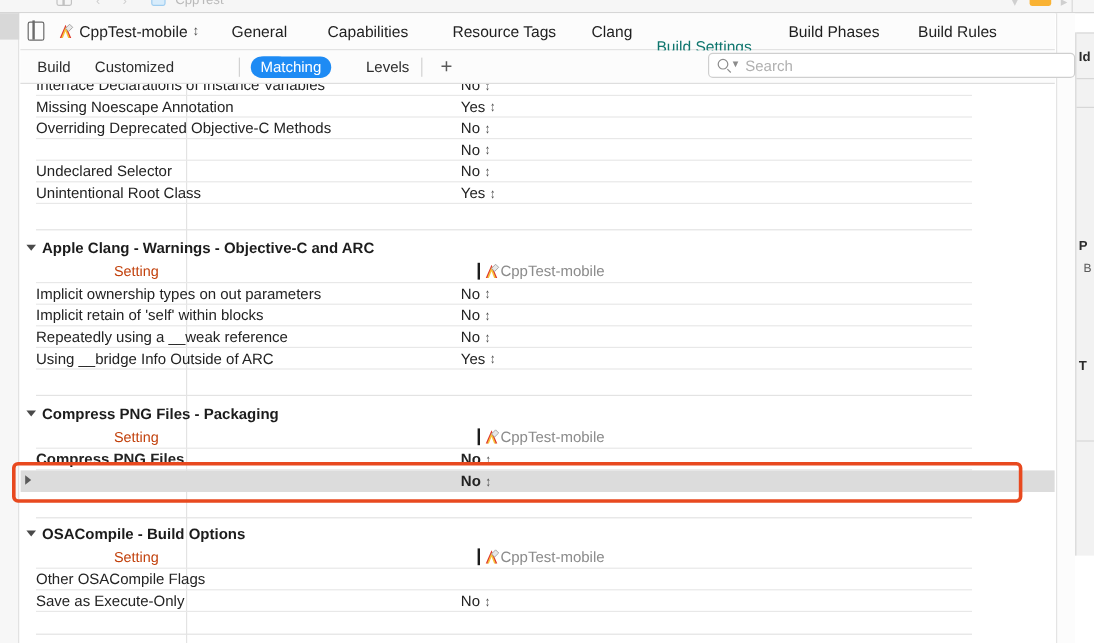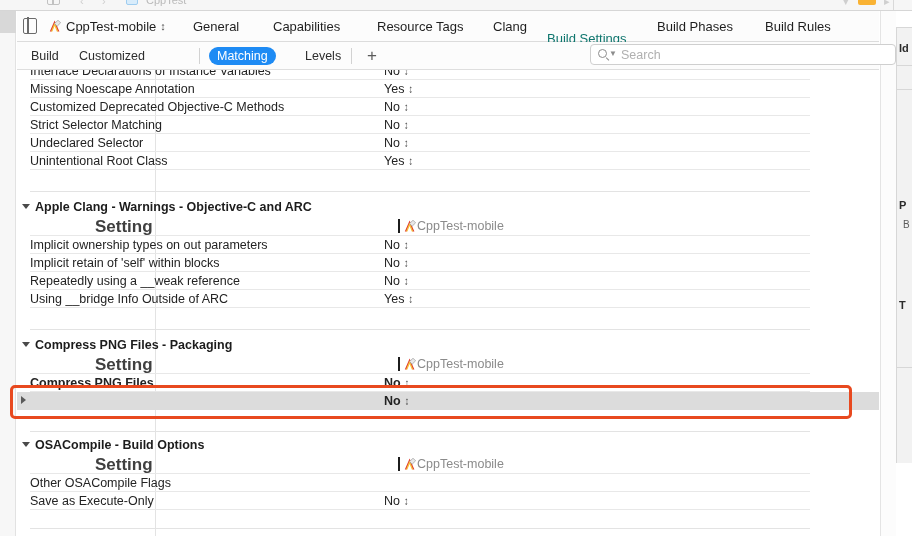--- a/index.html
+++ b/index.html
@@ -140,21 +140,21 @@
   }
   .sect .stitle {
     position: absolute; left: 18px; top: 1px; font-size: 12.5px; font-weight: bold;
     color: #1c1c1c; line-height: 17px; white-space: nowrap;
   }
   .sect-top-rule { position: absolute; left: 13px; width: 780px; height: 1px; background: #e3e3e3; }
 
   
   .colhdr { position: absolute; left: 0; width: 862px; height: 19px; }
   .colhdr .ch-setting {
-    position: absolute; left: 78px; top: 1px; font-size: 17px; color: #404040; line-height: 17px; font-weight: bold;
+    position: absolute; left: 78px; top: 1px; font-size: 12px; color: #c2410c; line-height: 17px;
   }
   .colhdr .ch-target {
     position: absolute; left: 400px; top: 1px; font-size: 12.5px; color: #8b8b8b;
     line-height: 17px; white-space: nowrap;
   }
   .colhdr .ch-bar { position: absolute; left: 381px; top: 2px; width: 2px; height: 14px; background: #1c1c1c; }
   .colhdr .ch-icon { position: absolute; left: 385px; top: 2px; width: 15px; height: 15px; }
   .colhdr .rule { position: absolute; left: 13px; top: 18px; width: 780px; height: 1px; background: #e8e8e8; }
 
   
@@ -242,26 +242,25 @@
       <div class="val"><span>No</span><span class="stepper">↕</span></div>
       <div class="rule"></div>
     </div>
 
     <div class="row" style="top:10px;">
       <div class="name">Missing Noescape Annotation</div>
       <div class="val"><span>Yes</span><span class="stepper">↕</span></div>
       <div class="rule"></div>
     </div>
     <div class="row" style="top:28px;">
-      <div class="name">Customized Deprecated Objective-C Methods</div>
+      <div class="name">Overriding Deprecated Objective-C Methods</div>
       <div class="val"><span>No</span><span class="stepper">↕</span></div>
       <div class="rule"></div>
     </div>
     <div class="row" style="top:46px;">
-      <div class="name">Strict Selector Matching</div>
       <div class="val"><span>No</span><span class="stepper">↕</span></div>
       <div class="rule"></div>
     </div>
     <div class="row" style="top:64px;">
       <div class="name">Undeclared Selector</div>
       <div class="val"><span>No</span><span class="stepper">↕</span></div>
       <div class="rule"></div>
     </div>
     <div class="row" style="top:82px;">
       <div class="name">Unintentional Root Class</div>

